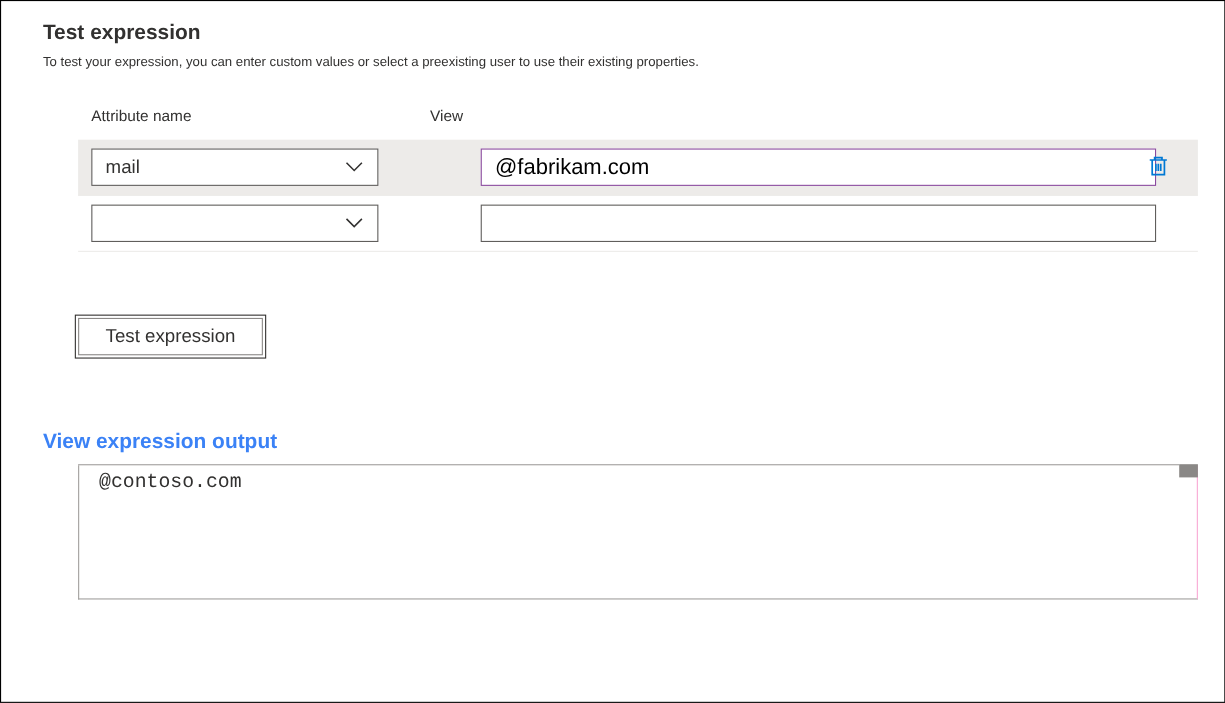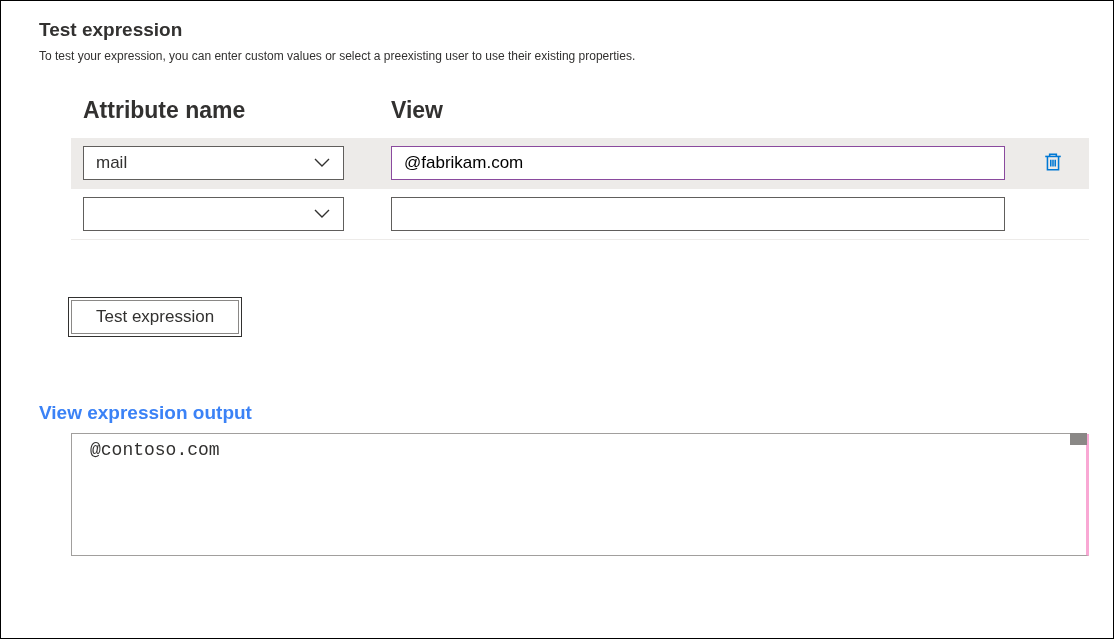--- a/index.html
+++ b/index.html
@@ -31,22 +31,22 @@
       margin-bottom: 34px;
       font-weight: 400;
     }
     .table-wrap {
       margin-left: 32px;
       margin-right: 0;
     }
     .header-row {
       display: flex;
       padding: 0 0 14px 0;
-      font-size: 23px;
-      font-weight: 700;
+      font-size: 14px;
+      font-weight: 400;
       color: #323130;
     }
     .col-attr {
       width: 316px;
       padding-left: 12px;
     }
     .col-value {
       flex: 1;
       padding-left: 4px;
     }
@@ -100,24 +100,25 @@
       justify-content: center;
     }
     .chevron svg {
       width: 16px;
       height: 10px;
     }
     .text-input {
       width: 100%;
       height: 34px;
       border: 1px solid #605e5c;
-      font-size: 17px;
+      font-size: 20px;
       padding: 0 12px;
       font-family: inherit;
       background: #fff;
+      margin-left: 46px;
     }
     .text-input.focused {
       border: 1px solid #8a4a9e;
       outline: none;
     }
     .delete-btn {
       background: none;
       border: none;
       cursor: pointer;
       padding: 4px;
@@ -150,21 +151,21 @@
     .output-title {
       font-size: 19px;
       font-weight: 600;
       color: #3b82f6;
       margin-bottom: 10px;
     }
     .output-box {
       margin-left: 32px;
       position: relative;
       border-left: 1px solid #a19f9d;
-      border-right: 3px solid #f9a8d4;
+      border-right: 1px solid #f9a8d4;
       border-bottom: 1px solid #a19f9d;
       height: 122px;
       padding: 6px 18px;
       font-family: "Courier New", monospace;
       font-size: 18px;
       background: #fff;
     }
     .output-box::before {
       content: "";
       position: absolute;

